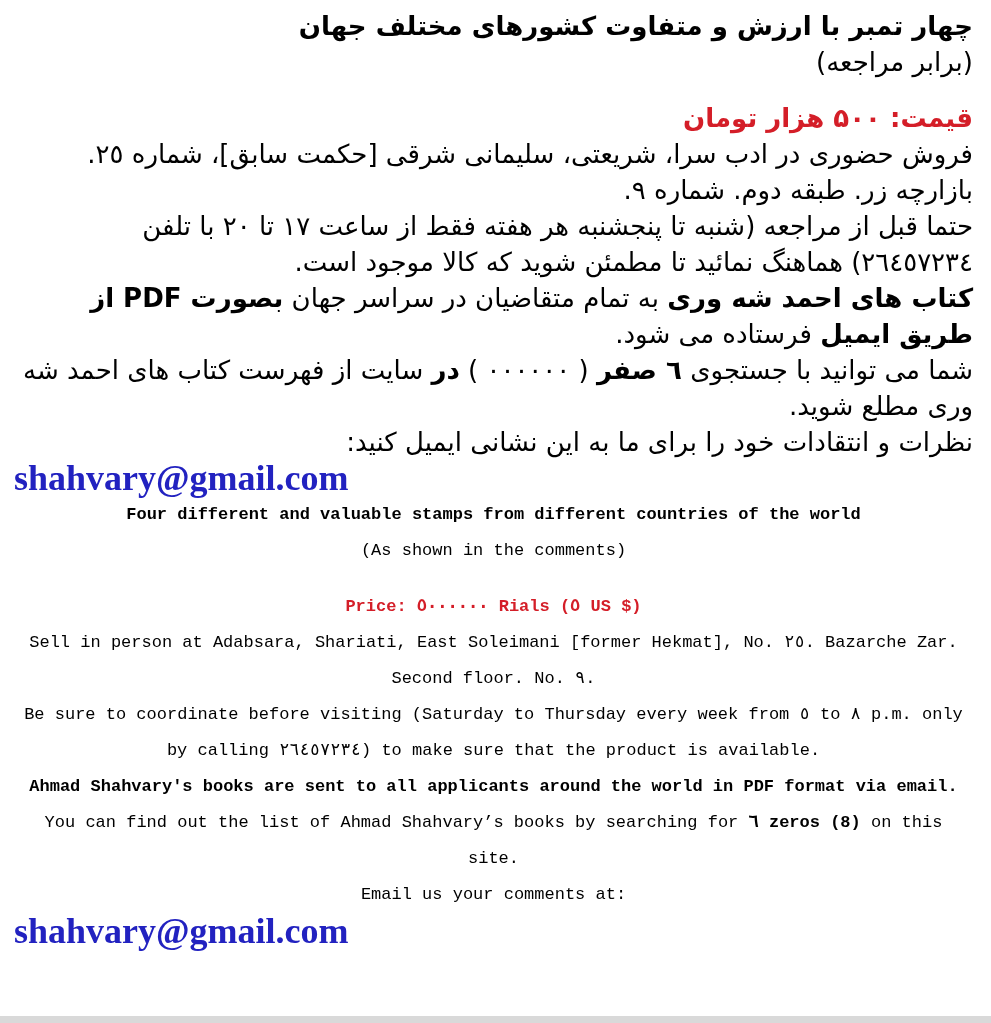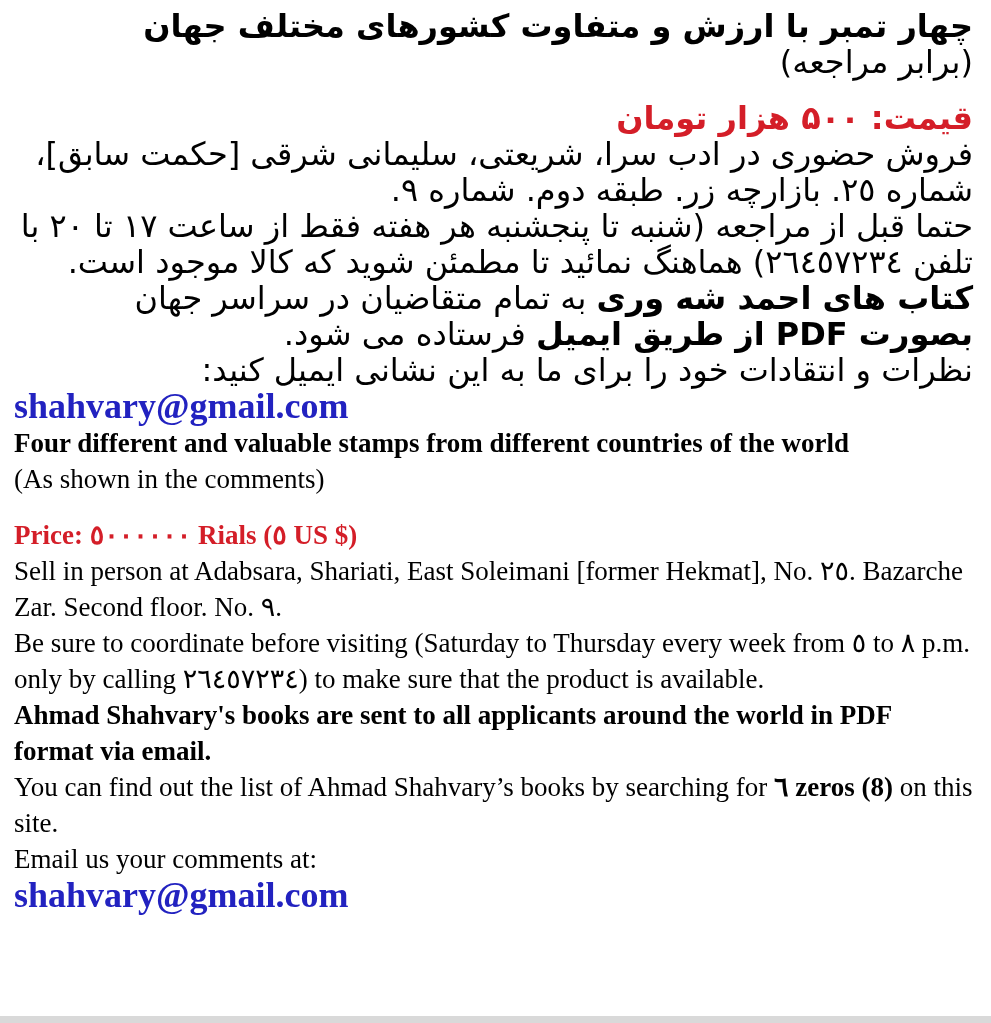--- a/index.html
+++ b/index.html
@@ -6,26 +6,26 @@
   html,body { margin:0; padding:0; }
   body {
     width:991px; height:1023px; background:#ffffff; overflow:hidden;
     position:relative; color:var(--ink);
   }
   .page { padding:8px 18px 0 14px; }
   p { margin:0; }
   .fa {
     direction:rtl; text-align:right; unicode-bidi:embed;
     font-family:"DejaVu Sans", sans-serif;
-    font-size:32px; line-height:36px;
+    font-size:26px; line-height:36px;
   }
   .en {
-    direction:ltr; text-align:left;
-    font-family:Liberation Serif, serif;
-    font-size:27px; line-height:36px;
+    direction:ltr; text-align:center;
+    font-family:Liberation Mono, monospace;
+    font-size:17px; line-height:36px;
   }
   .b { font-weight:bold; }
   .red { color:var(--red);margin-top:20px; }
   .email {
     font-family:"Liberation Serif", serif; font-weight:bold;
     font-size:36px; line-height:37px; color:var(--blue);
     direction:ltr; text-align:left; text-decoration:none; display:block;
   }
   .page-edge {
     position:absolute; left:0; right:0; bottom:0; height:7px;
@@ -36,20 +36,21 @@
 <body>
 
 <div class="page">
 
   <p class="fa b">چهار تمبر با ارزش و متفاوت کشورهای مختلف جهان</p>
   <p class="fa">(برابر مراجعه)</p>
   <p class="fa b red">قیمت: ۵۰۰ هزار تومان</p>
   <p class="fa">فروش حضوری در ادب سرا، شریعتی، سلیمانی شرقی [حکمت سابق]، شماره ٢٥. بازارچه زر. طبقه دوم. شماره ٩.</p>
   <p class="fa">حتما قبل از مراجعه (شنبه تا پنجشنبه هر هفته فقط از ساعت ١٧ تا ٢٠ با تلفن ٢٦٤٥٧٢٣٤) هماهنگ نمائید تا مطمئن شوید که کالا موجود است.</p>
   <p class="fa"><span class="b">کتاب های احمد شه وری</span><span> به تمام متقاضیان در سراسر جهان </span><span class="b">بصورت PDF از طریق ایمیل</span><span> فرستاده می شود.</span></p>
+  <p class="fa"><span>شما می توانید با جستجوی </span><span class="b">٦ صفر</span><span> ( ٠٠٠٠٠٠ ) </span><span class="b">در</span><span> سایت از فهرست کتاب های احمد شه وری مطلع شوید.</span></p>
   <p class="fa">نظرات و انتقادات خود را برای ما به این نشانی ایمیل کنید:</p>
 
   <a class="email" href="#">shahvary@gmail.com</a>
 
   <p class="en b">Four different and valuable stamps from different countries of the world</p>
   <p class="en">(As shown in the comments)</p>
   <p class="en b red">Price: ٥٠٠٠٠٠٠ Rials (٥ US $)</p>
   <p class="en">Sell in person at Adabsara, Shariati, East Soleimani [former Hekmat], No. ٢٥. Bazarche Zar. Second floor. No. ٩.</p>
   <p class="en">Be sure to coordinate before visiting (Saturday to Thursday every week from ٥ to ٨ p.m. only by calling ٢٦٤٥٧٢٣٤) to make sure that the product is available.</p>
   <p class="en b">Ahmad Shahvary's books are sent to all applicants around the world in PDF format via email.</p>

